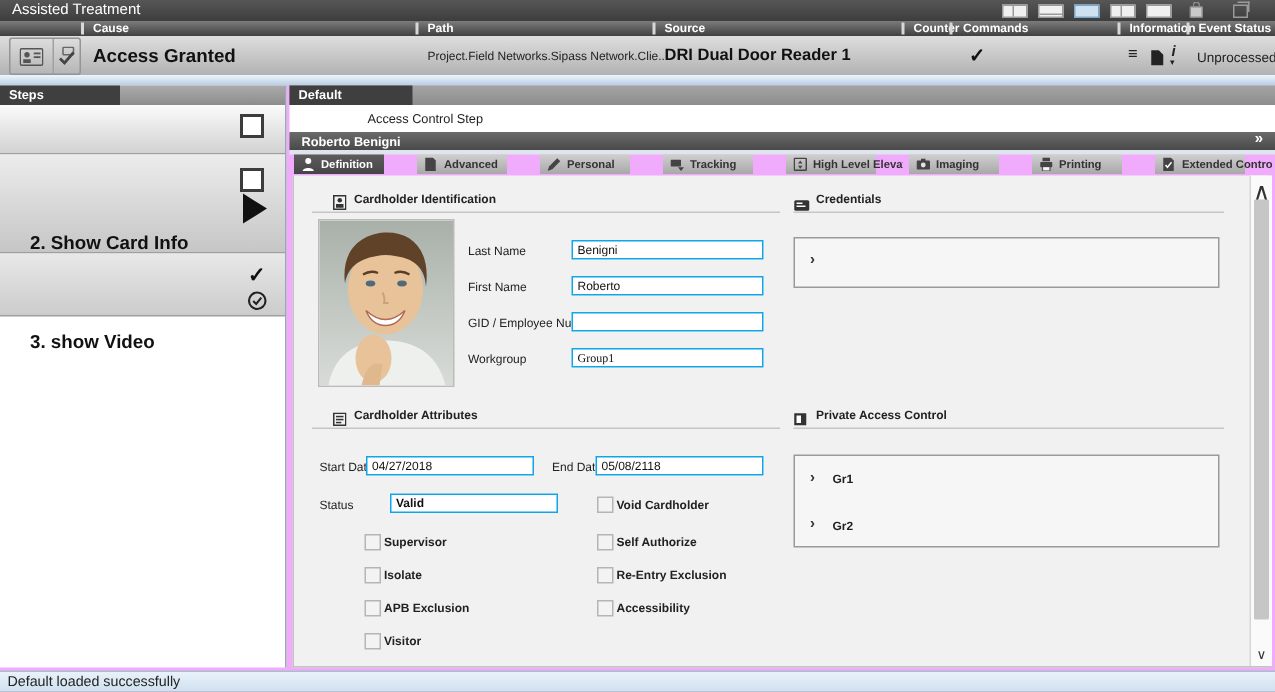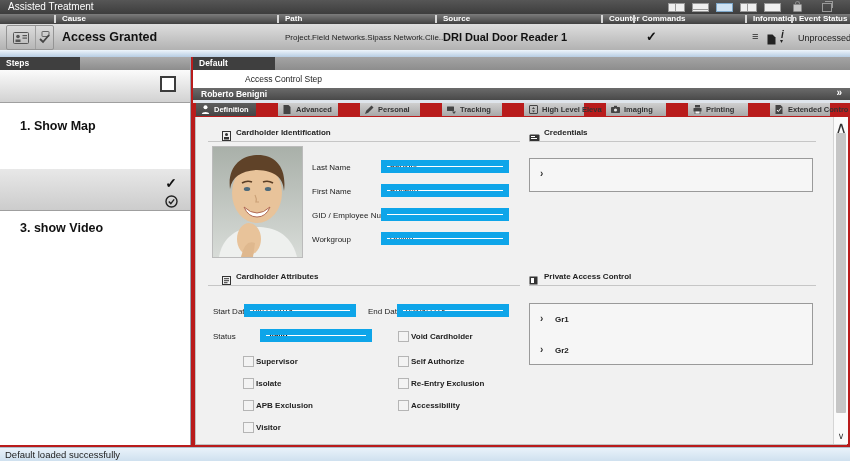--- a/index.html
+++ b/index.html
@@ -1,16 +1,16 @@
 <!DOCTYPE html>
 <html><head>
 <meta charset="utf-8">
 <style>
   html,body{margin:0;padding:0;background:#8fa0b4;}
-  #app{position:relative;width:850px;height:461px;background:#b91c1c;
+  #app{position:relative;width:850px;height:461px;background:#f0abfc;
        font-family:"Liberation Sans",sans-serif;overflow:hidden;
        -webkit-font-smoothing:antialiased;}
   .abs{position:absolute;}
 
   
   .titlebar{left:0;top:0;width:850px;height:14px;background:linear-gradient(#565656,#3d3d3d);}
   .title-text{left:8px;top:1px;color:#fff;font-size:10px;}
   .layout-icon{top:3px;width:15px;height:7px;background:#f0f0f0;border:1px solid #9a9a9a;}
   .layout-icon .vsplit{position:absolute;left:6px;top:0;width:1px;height:7px;background:#9a9a9a;}
   .layout-icon .hsplit{position:absolute;left:0;bottom:1px;width:15px;height:1px;background:#9a9a9a;}
@@ -77,21 +77,21 @@
   .content{left:195px;top:117px;width:652px;height:328px;background:#f1f1f1;border:1px solid #c2c2c2;
        border-top:none;box-sizing:border-box;}
 
   .section-title{font-size:8px;font-weight:bold;color:#222;white-space:nowrap;}
   .section-rule{height:1px;background:#c6c6c6;}
   .sec-icon{color:#333;}
 
   .photo{left:16px;top:29px;width:91px;height:112px;border:1px solid #bbb;box-sizing:border-box;}
 
   .fld-label{font-size:8px;color:#222;white-space:nowrap;}
-  .txt-input{position:absolute;width:128px;height:13px;border:6px solid #0ea5e9;background:#fff;
+  .txt-input{position:absolute;width:128px;height:13px;border:1px solid #0ea5e9;background:#fff;
        font-size:8px;font-family:"Liberation Sans",sans-serif;padding:0 3px;box-sizing:border-box;color:#111;}
   .txt-input.short{width:112px;}
 
   .groupbox{position:absolute;border:1px solid #9a9a9a;background:#f6f6f6;box-sizing:border-box;}
   .cred-line{font-size:7.5px;color:#222;line-height:9px;}
   .chev{font-size:10px;font-weight:bold;color:#333;}
 
   .cb{position:absolute;width:9px;height:9px;border:1px solid #b5b5b5;background:#f3f3f3;}
   .cb-label{position:absolute;font-size:8px;font-weight:bold;color:#222;white-space:nowrap;}
 
@@ -178,20 +178,25 @@
 
   <div class="abs bluestrip"></div>
 
   <div class="abs steps-panel">
     <div class="panel-tabstrip">
       <div class="panel-tab" style="width:80px">Steps</div>
     </div>
     <div class="step-item" style="top:13px;height:33px;background:linear-gradient(#fbfbfb,#d2d2d2)">
       <span class="step-label">1. Show Map</span>
       <div class="step-checkbox"></div>
+    </div>
+    <div class="step-item" style="top:46px;height:66px;background:linear-gradient(#ececec,#c6c6c6)">
+      <span class="step-label" style="top:8px">2. Show Card Info</span>
+      <div class="step-checkbox" style="top:9px"></div>
+      <div class="play-arrow"></div>
     </div>
     <div class="step-item" style="top:112px;height:42px;background:linear-gradient(#e8e8e8,#cccccc)">
       <span class="step-label" style="top:8px">3. show Video</span>
       <span class="step-check" style="top:6px">✓</span>
       <span class="abs" style="right:12px;top:25px">
         <svg width="13" height="13" viewBox="0 0 13 13">
             <circle cx="6.5" cy="6.5" r="5.5" fill="none" stroke="#222" stroke-width="1.4"></circle>
             <path d="M3.8 6.6 L5.8 8.6 L9.2 4.4" fill="none" stroke="#222" stroke-width="1.4"></path>
           </svg>
       </span>

